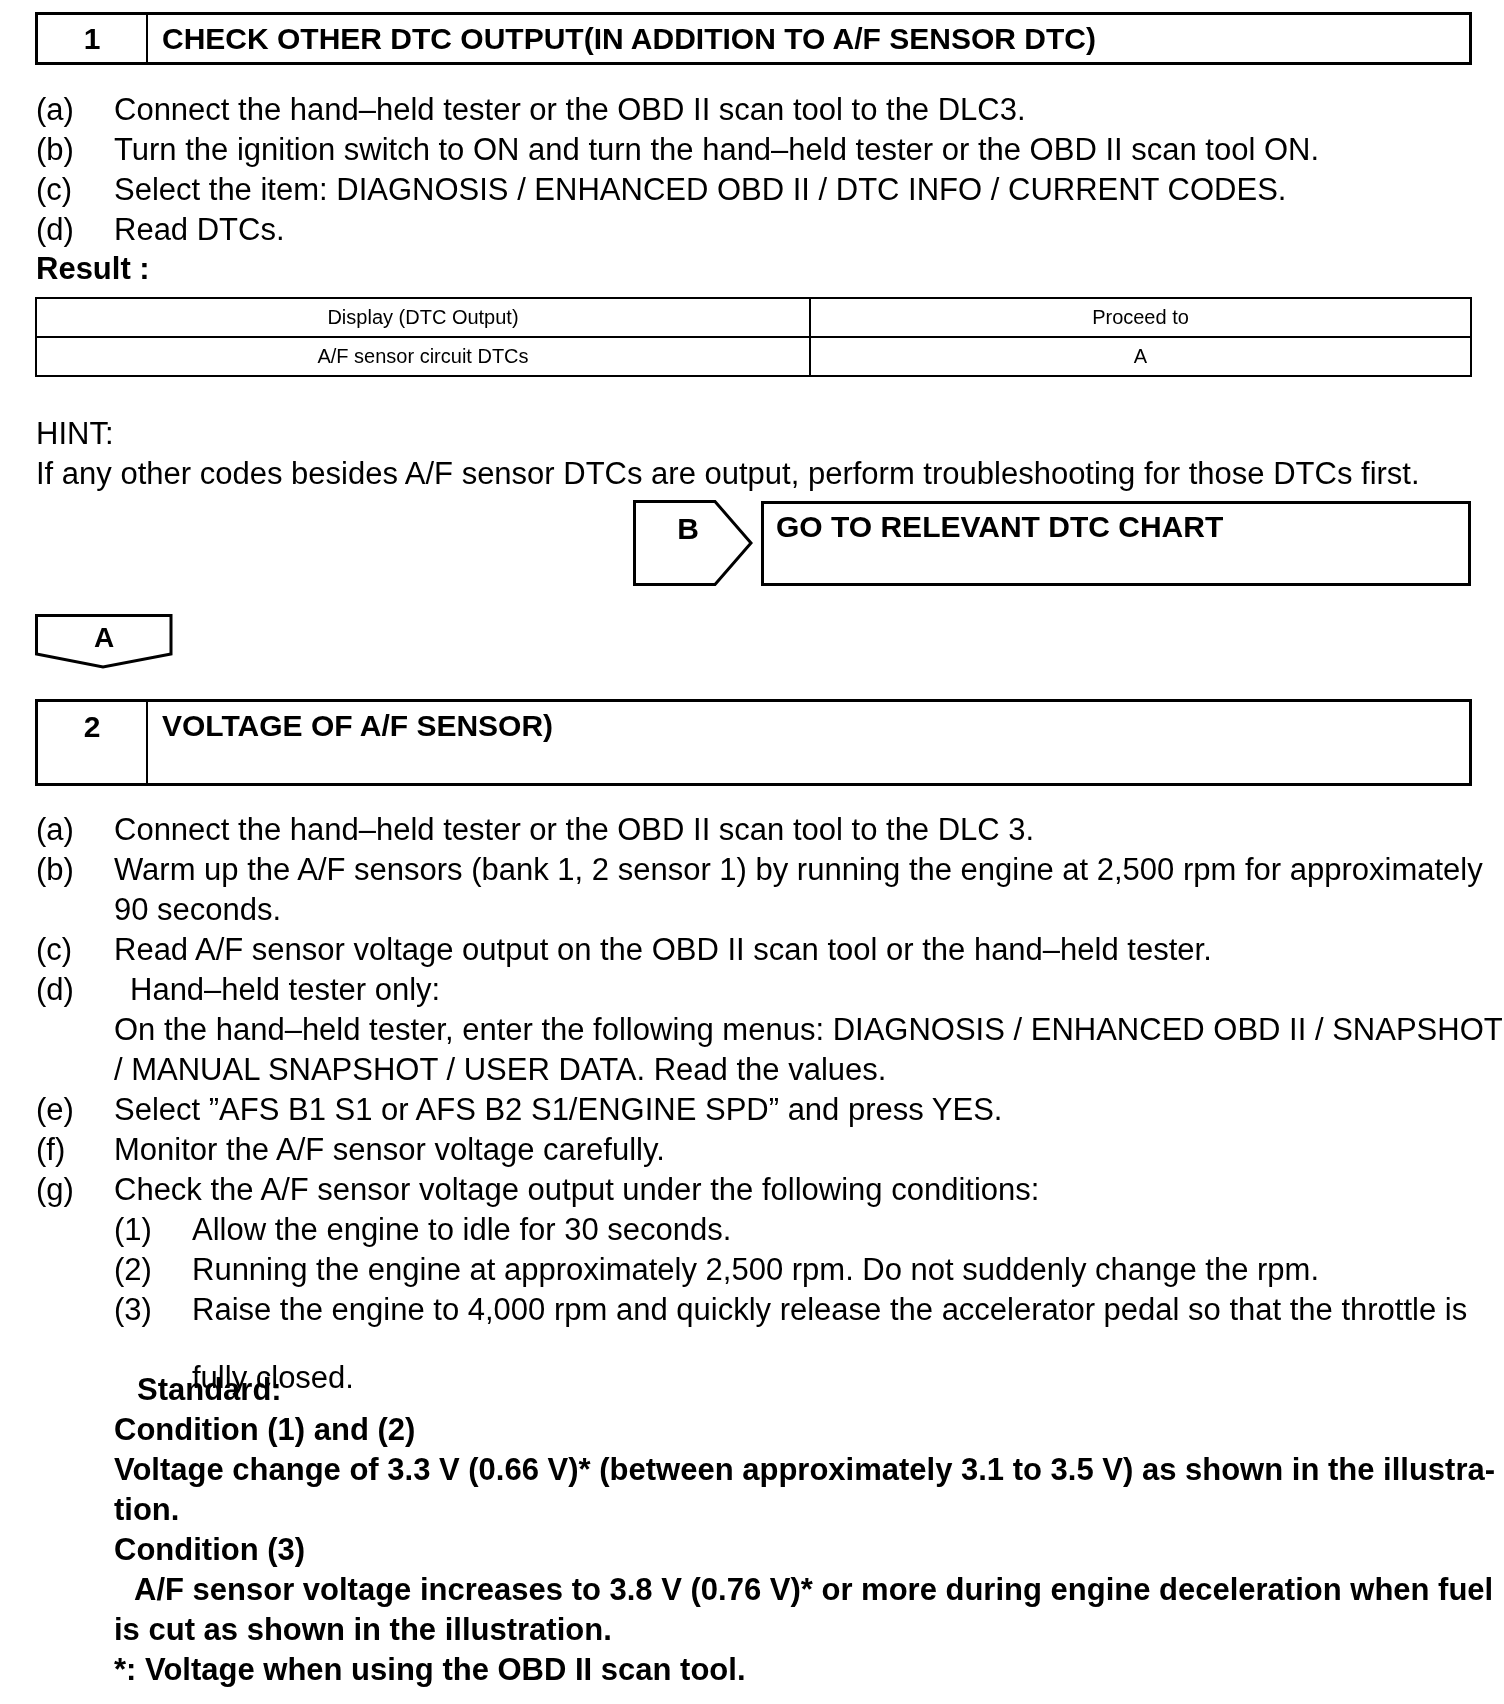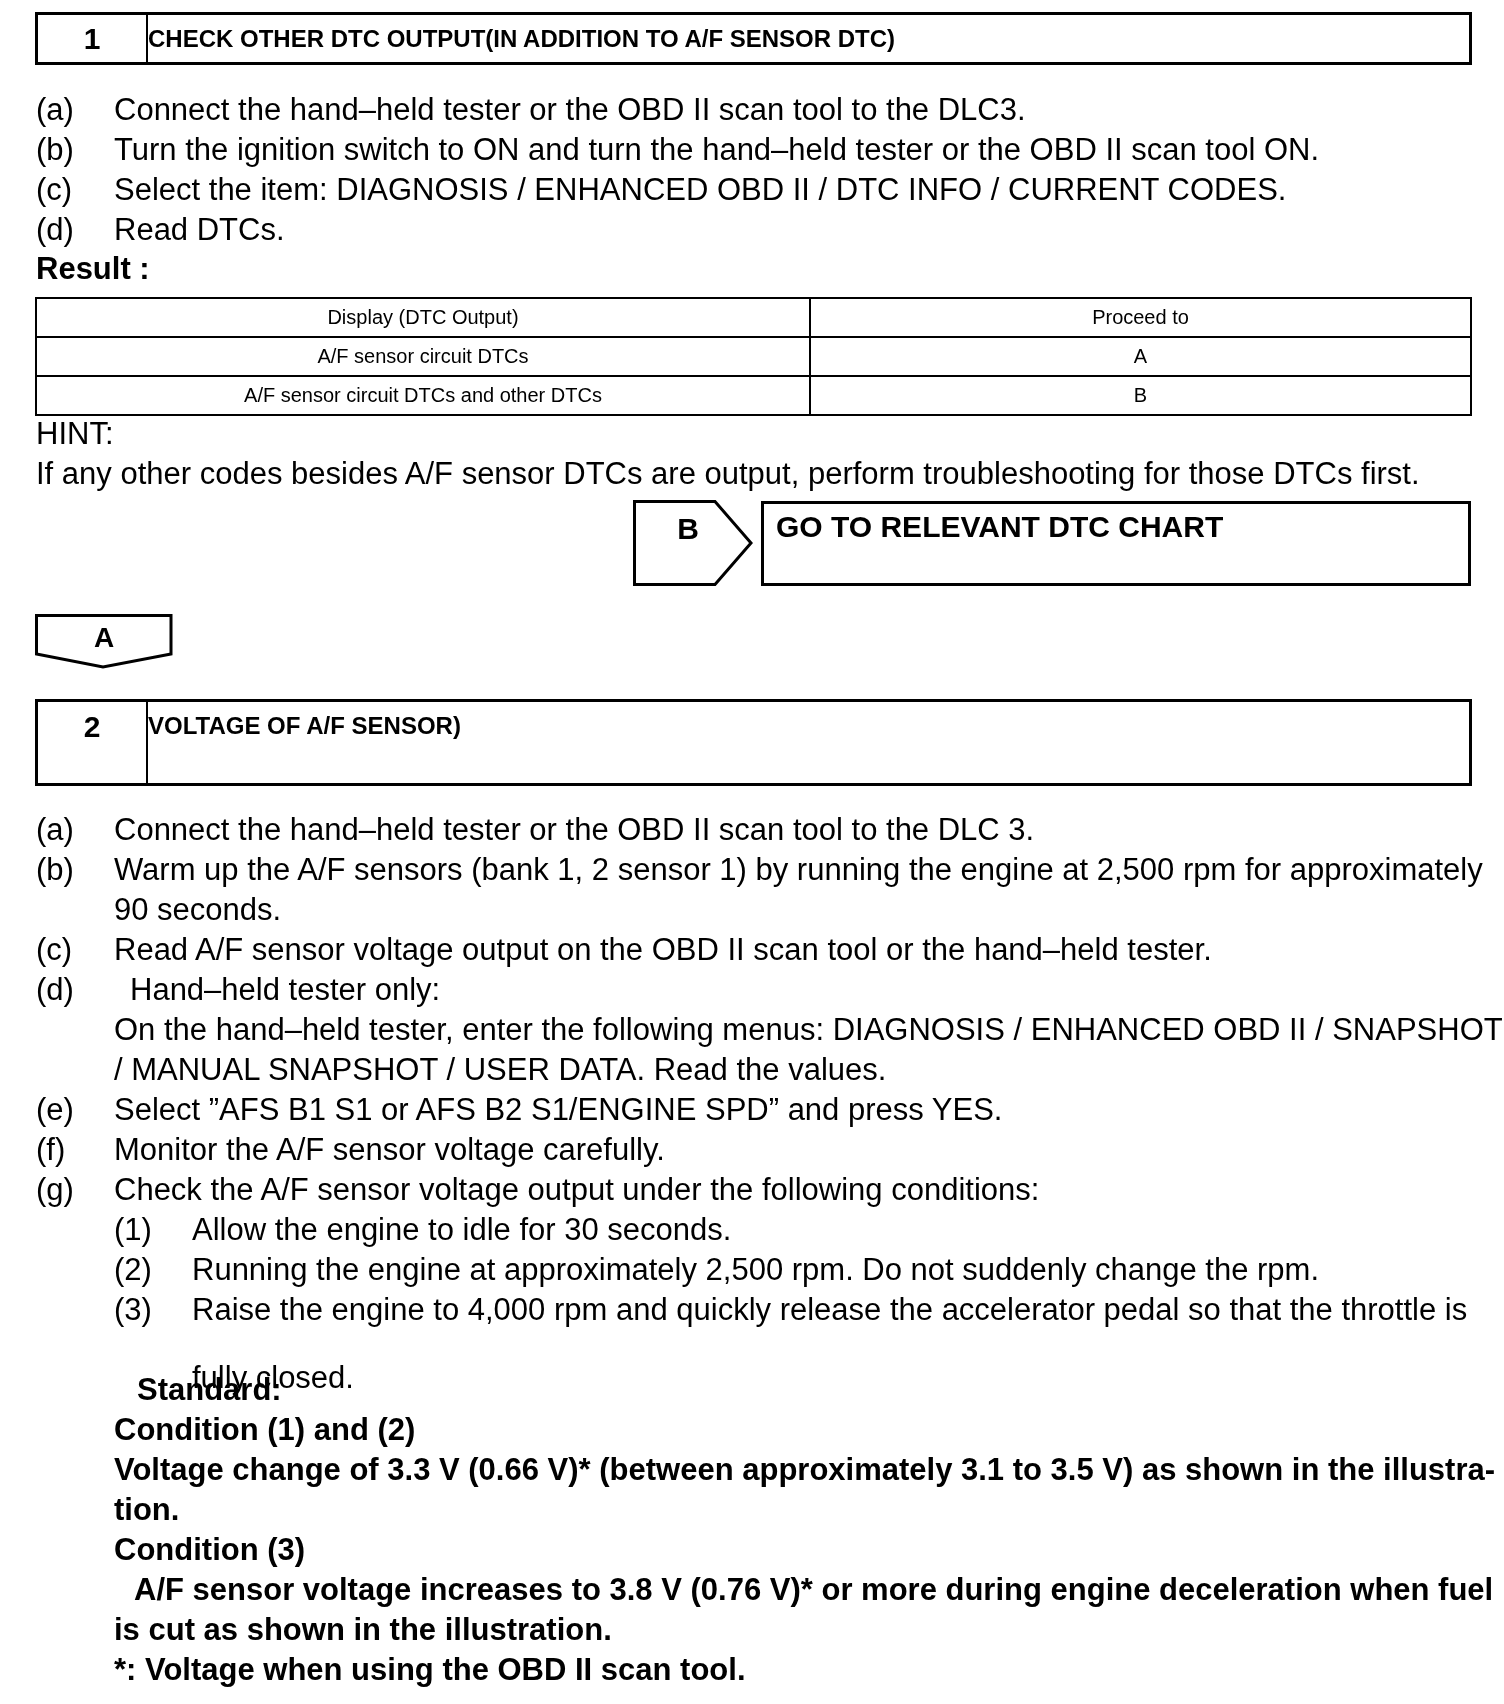--- a/index.html
+++ b/index.html
@@ -1,20 +1,20 @@
 <!DOCTYPE html>
 <html><head>
 <meta charset="utf-8">
 <style>
   html, body { margin:0; padding:0; background:#fff; }
   body { width:1504px; height:1704px; position:relative; font-family:"Liberation Sans", sans-serif; color:#000; overflow:hidden; }
   .abs { position:absolute; }
   .step-box { position:absolute; left:35px; width:1437px; border:3px solid #000; box-sizing:border-box; display:flex; }
   .step-num { width:110px; border-right:2px solid #000; font-weight:bold; font-size:30px; text-align:center; box-sizing:border-box; }
-  .step-title { flex:1; font-weight:bold; font-size:24px; line-height:32px; }
+  .step-title { flex:1; font-weight:bold; font-size:30px; padding-left:14px; line-height:32px; }
   .line { position:absolute; font-size:31px; line-height:40px; white-space:nowrap; }
   .lbl { position:absolute; left:36px; }
   .txt { position:absolute; }
   .bold { font-weight:bold; }
   table.result { position:absolute; left:35px; top:297px; width:1437px; border-collapse:collapse; font-size:20px; }
   table.result td { border:2.5px solid #000; text-align:center; height:33px; padding:2px; }
 </style>
 </head>
 <body>
 
@@ -43,24 +43,20 @@
 
 <table class="result">
   <tbody>
       <tr>
     <td style="width:768px;">Display (DTC Output)</td>
     <td>Proceed to</td>
   </tr>
   <tr>
     <td>A/F sensor circuit DTCs</td>
     <td>A</td>
-  </tr>
-  <tr>
-    <td>A/F sensor circuit DTCs and other DTCs</td>
-    <td>B</td>
   </tr>
 </tbody>
   </table>
 
 <div class="line" style="top:414px; left:36px;">HINT:</div>
 <div class="line" style="top:454px; left:36px;">If any other codes besides A/F sensor DTCs are output, perform troubleshooting for those DTCs first.</div>
 
 <div class="abs" style="left:633px; top:500px; width:120px; height:86px;">
   <svg width="120" height="86" style="position:absolute; left:0; top:0;">
     <polygon points="1.5,1.5 82,1.5 118,43 82,84.5 1.5,84.5" fill="#fff" stroke="#000" stroke-width="3"></polygon>

